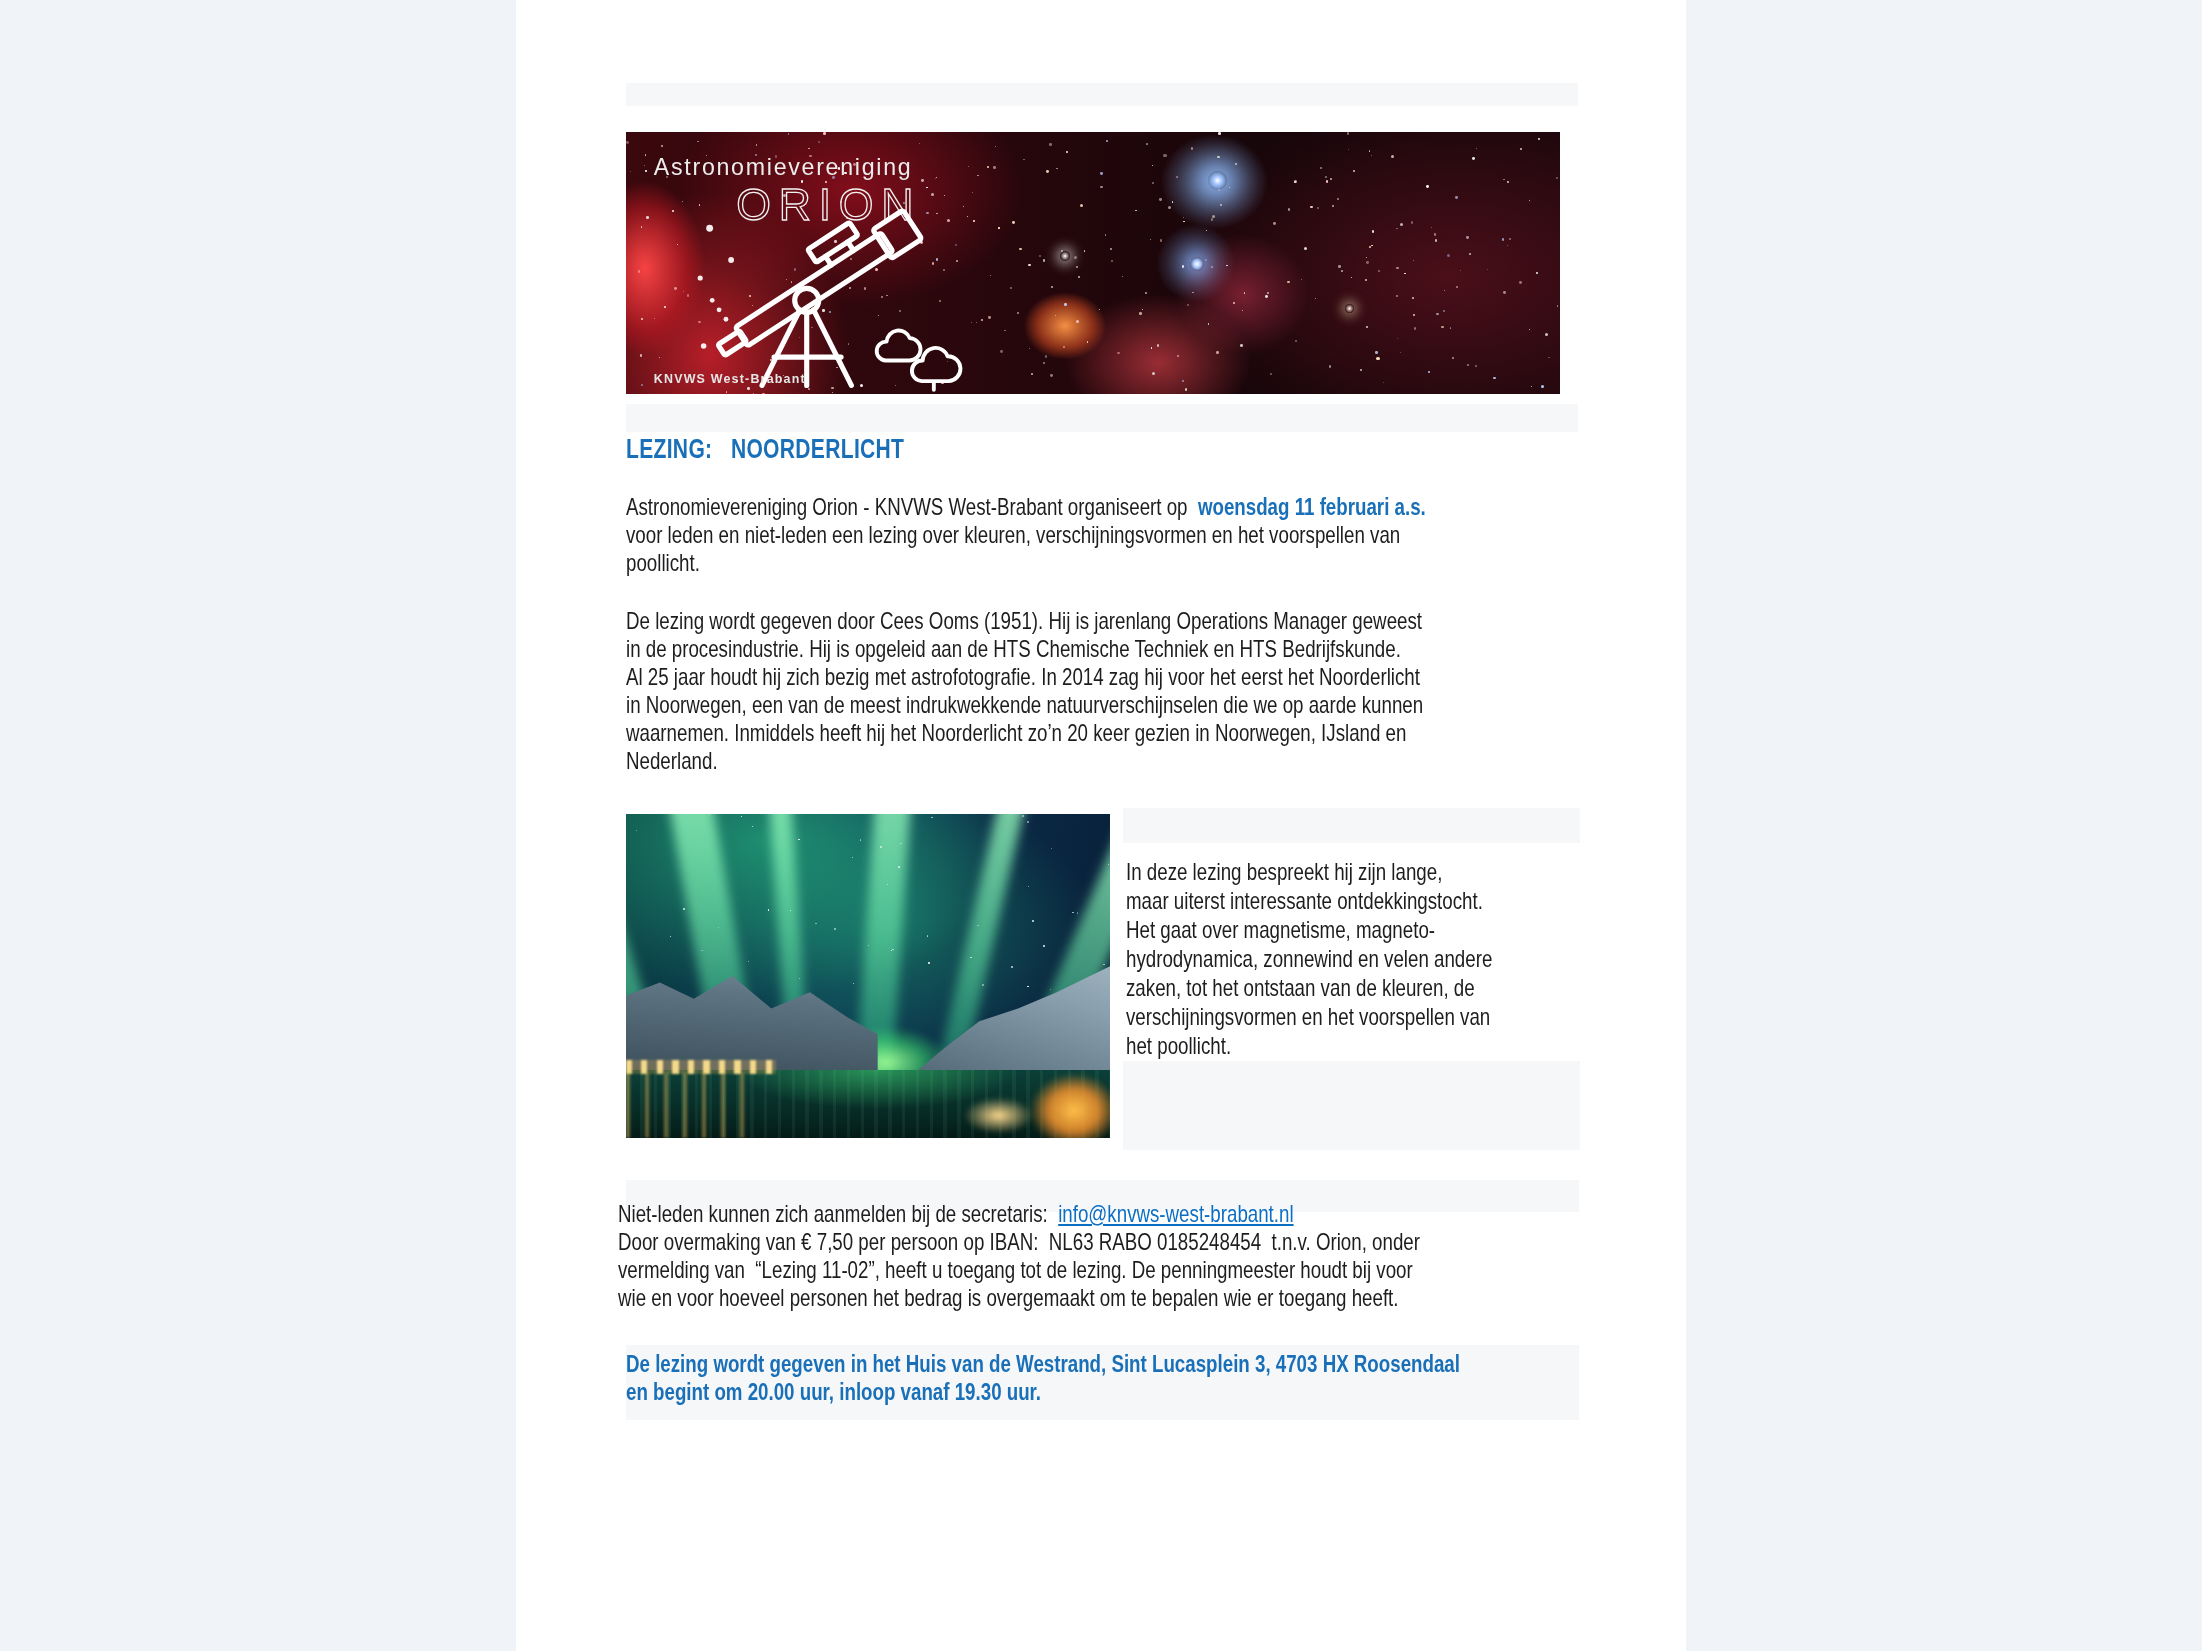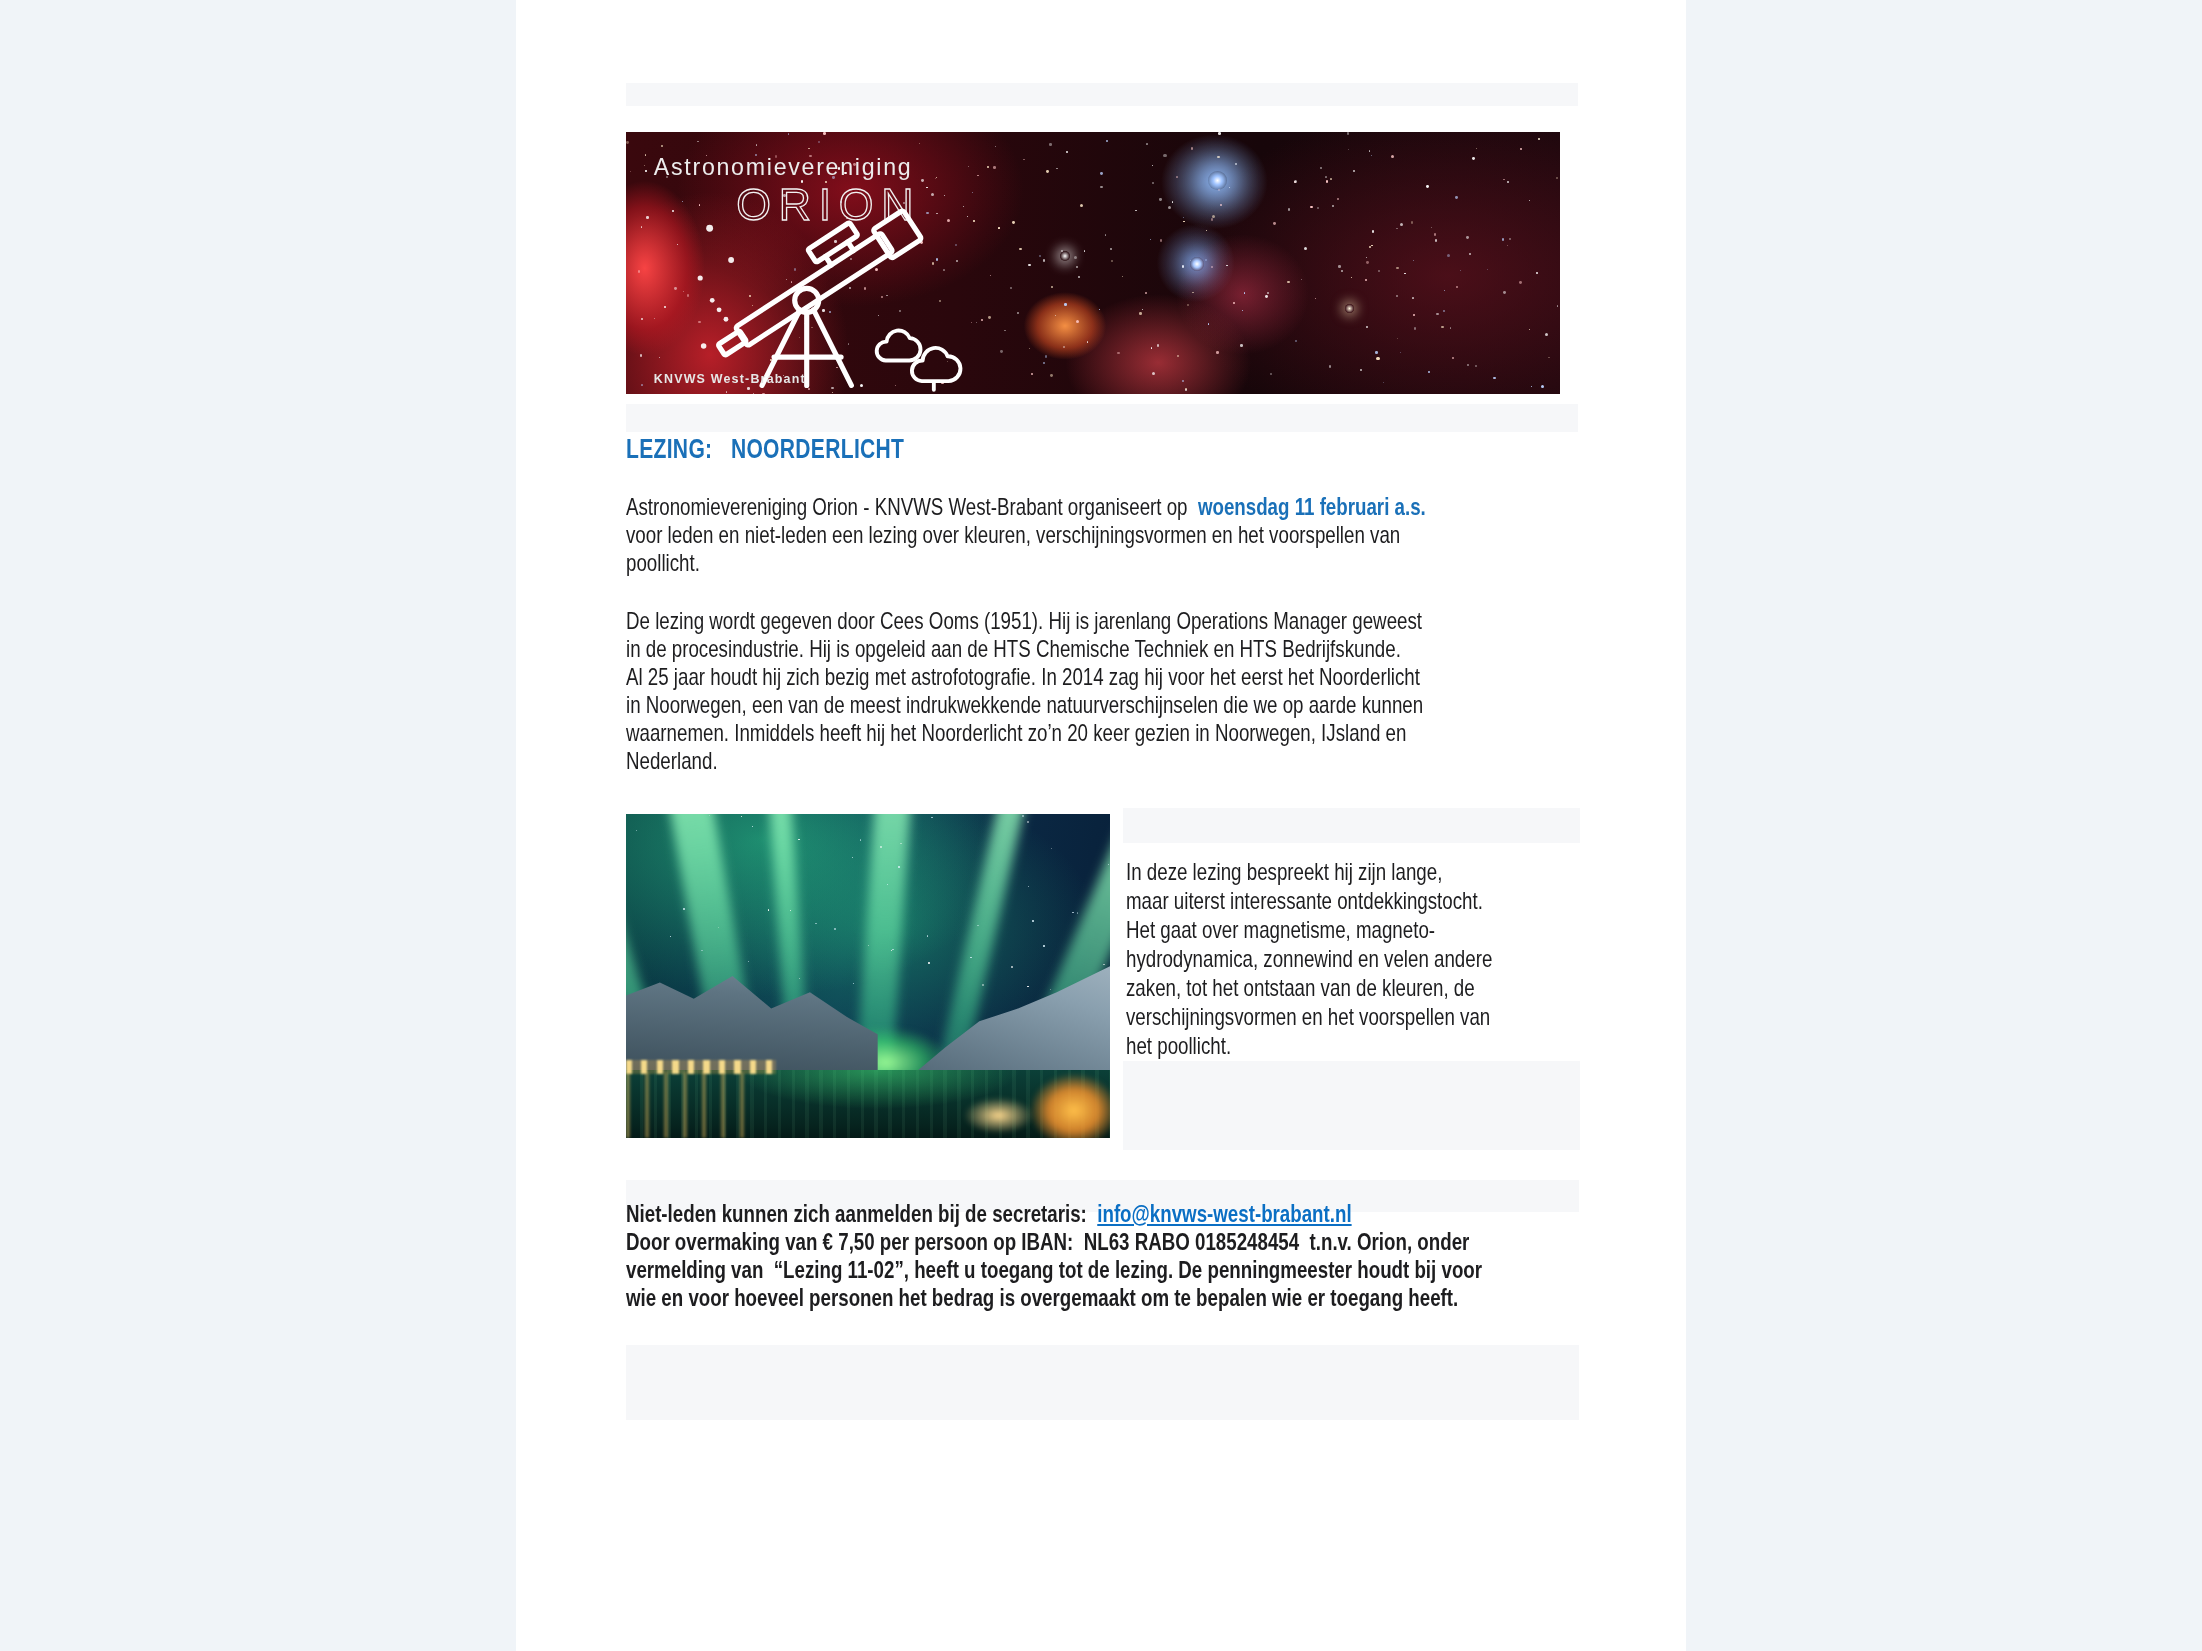--- a/index.html
+++ b/index.html
@@ -523,23 +523,27 @@
     <div class="para" style="left:610px;top:857px;">
       <div class="tline" style="line-height:29px;height:29px;">In deze lezing bespreekt hij zijn lange,</div>
       <div class="tline" style="line-height:29px;height:29px;">maar uiterst interessante ontdekkingstocht.</div>
       <div class="tline" style="line-height:29px;height:29px;">Het gaat over magnetisme, magneto-</div>
       <div class="tline" style="line-height:29px;height:29px;">hydrodynamica, zonnewind en velen andere</div>
       <div class="tline" style="line-height:29px;height:29px;">zaken, tot het ontstaan van de kleuren, de</div>
       <div class="tline" style="line-height:29px;height:29px;">verschijningsvormen en het voorspellen van</div>
       <div class="tline" style="line-height:29px;height:29px;">het poollicht.</div>
     </div>
 
-    <div class="para" style="left:110px;top:1200px;font-weight:bold;">
+    <div class="para" style="left:102px;top:1200px;">
       <div class="tline"><span>Niet-leden kunnen zich aanmelden bij de secretaris:  </span><a class="email">info@knvws-west-brabant.nl</a></div>
       <div class="tline">Door overmaking van € 7,50 per persoon op IBAN:  NL63 RABO 0185248454  t.n.v. Orion, onder</div>
       <div class="tline">vermelding van  “Lezing 11-02”, heeft u toegang tot de lezing. De penningmeester houdt bij voor</div>
       <div class="tline">wie en voor hoeveel personen het bedrag is overgemaakt om te bepalen wie er toegang heeft.</div>
     </div>
 
+    <div class="para" style="left:110px;top:1350px;">
+      <div class="tline accent bold">De lezing wordt gegeven in het Huis van de Westrand, Sint Lucasplein 3, 4703 HX Roosendaal</div>
+      <div class="tline accent bold">en begint om 20.00 uur, inloop vanaf 19.30 uur.</div>
+    </div>
 
   </div>
 </div>
 
 
 </body></html>

